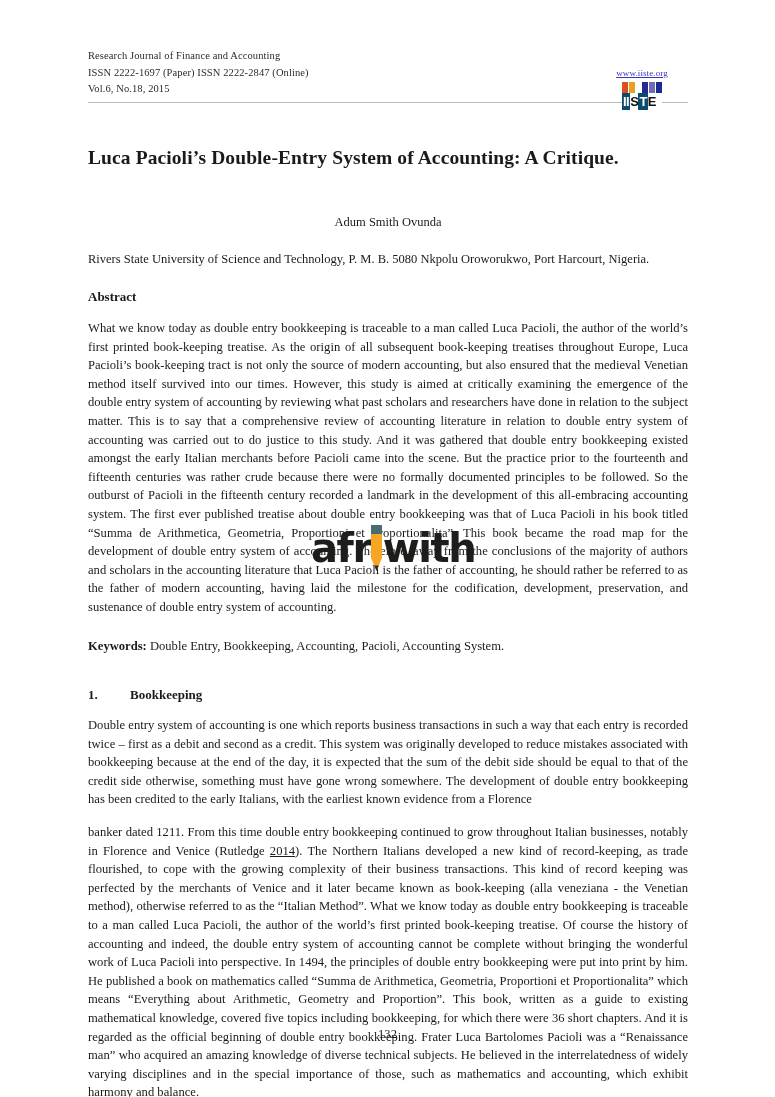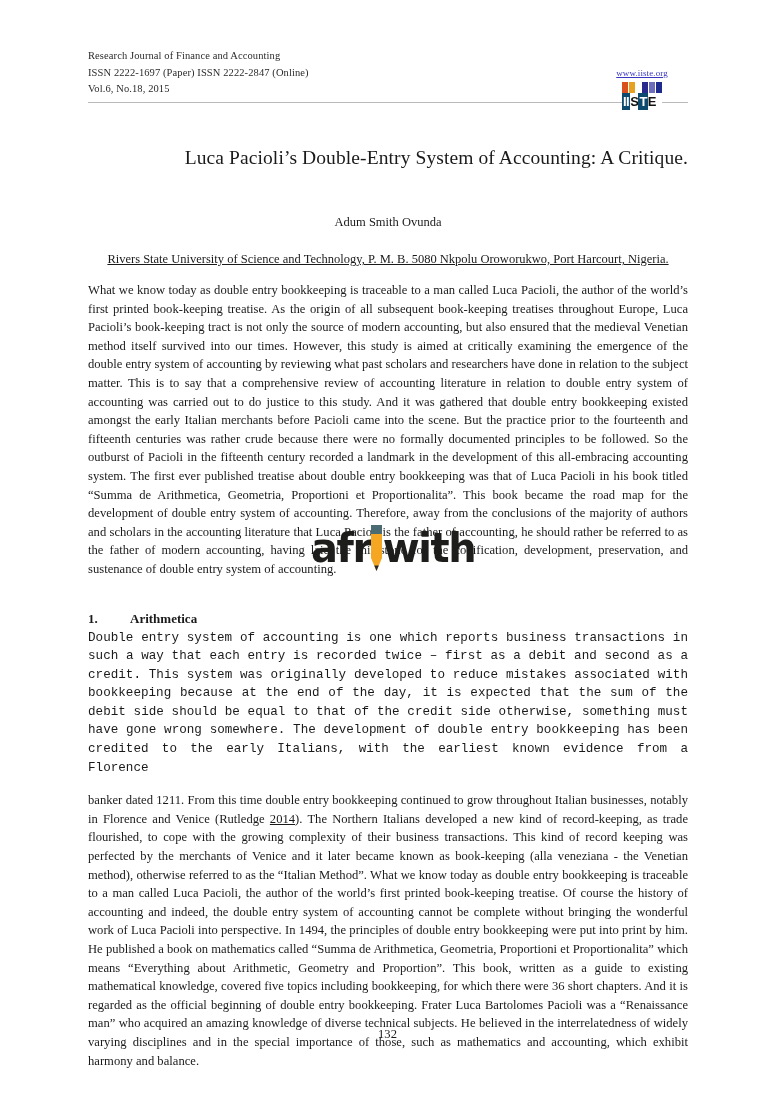--- a/index.html
+++ b/index.html
@@ -84,53 +84,52 @@
   }
   .rule {
     border: 0;
     border-top: 1px solid #b9b9b9;
     margin: 2px 0 0 0;
     height: 0;
   }
 
   
   .doc-title {
-    text-align: right;
+    text-align: left;
     font-size: 19.5px;
-    font-weight: normal;
+    font-weight: bold;
     line-height: 26px;
     margin: 42px 0 4px 0;
     letter-spacing: 0.1px;
   }
   .author {
     text-align: center;
     font-size: 12.5px;
     margin: 44px 0 0 0;
   }
   .affiliation {
-    text-align: center;
+    text-align: left;
     font-size: 12.5px;
     margin: 22px 0 0 0;
-    text-decoration: underline;
   }
 
   
   .h-abstract {
     font-size: 13px;
     font-weight: bold;
     margin: 22px 0 0 0;
   }
   p.body {
     font-size: 12.6px;
     line-height: 18.6px;
     text-align: justify;
     margin: 14px 0 0 0;
     letter-spacing: 0.01px;
   }
-  p.tight { margin-top: 2px; font-family: Liberation Mono, monospace; }
+  p.tight { margin-top: 13px; }
   .keywords {
     font-size: 12.6px;
     line-height: 18.6px;
     margin: 20px 0 0 0;
     position: relative;
   }
   .keywords b { font-weight: bold; }
 
   .section-head {
     margin: 32px 0 0 0;
@@ -210,26 +209,31 @@
         </div>
       </div>
     </div>
   </div>
   <hr class="rule">
 
   <h1 class="doc-title">Luca Pacioli’s Double-Entry System of Accounting: A Critique.</h1>
   <div class="author">Adum Smith Ovunda</div>
   <div class="affiliation">Rivers State University of Science and Technology, P. M. B. 5080 Nkpolu Oroworukwo, Port Harcourt, Nigeria.</div>
 
+  <div class="h-abstract">Abstract</div>
   <p class="body">What we know today as double entry bookkeeping is traceable to a man called Luca Pacioli, the author of the world’s first printed book-keeping treatise. As the origin of all subsequent book-keeping treatises throughout Europe, Luca Pacioli’s book-keeping tract is not only the source of modern accounting, but also ensured that the medieval Venetian method itself survived into our times. However, this study is aimed at critically examining the emergence of the double entry system of accounting by reviewing what past scholars and researchers have done in relation to the subject matter. This is to say that a comprehensive review of accounting literature in relation to double entry system of accounting was carried out to do justice to this study. And it was gathered that double entry bookkeeping existed amongst the early Italian merchants before Pacioli came into the scene. But the practice prior to the fourteenth and fifteenth centuries was rather crude because there were no formally documented principles to be followed. So the outburst of Pacioli in the fifteenth century recorded a landmark in the development of this all-embracing accounting system. The first ever published treatise about double entry bookkeeping was that of Luca Pacioli in his book titled “Summa de Arithmetica, Geometria, Proportioni et Proportionalita”. This book became the road map for the development of double entry system of accounting. Therefore, away from the conclusions of the majority of authors and scholars in the accounting literature that Luca Pacioli is the father of accounting, he should rather be referred to as the father of modern accounting, having laid the milestone for the codification, development, preservation, and sustenance of double entry system of accounting.</p>
 
+  <div class="keywords">
+    <b>Keywords:</b>
+    <span>Double Entry, Bookkeeping, Accounting, Pacioli, Accounting System.</span>
+  </div>
 
   <div class="section-head">
     <span class="num">1.</span>
-    <span>Arithmetica</span>
+    <span>Bookkeeping</span>
   </div>
 
   <p class="body tight">Double entry system of accounting is one which reports business transactions in such a way that each entry is recorded twice – first as a debit and second as a credit. This system was originally developed to reduce mistakes associated with bookkeeping because at the end of the day, it is expected that the sum of the debit side should be equal to that of the credit side otherwise, something must have gone wrong somewhere. The development of double entry bookkeeping has been credited to the early Italians, with the earliest known evidence from a Florence</p>
 
   <p class="body"><span>banker dated 1211. From this time double entry bookkeeping continued to grow throughout Italian businesses, notably in Florence and Venice (Rutledge </span><a class="ext-link" href="#">2014</a><span>). The Northern Italians developed a new kind of record-keeping, as trade flourished, to cope with the growing complexity of their business transactions. This kind of record keeping was perfected by the merchants of Venice and it later became known as book-keeping (alla veneziana - the Venetian method), otherwise referred to as the “Italian Method”. What we know today as double entry bookkeeping is traceable to a man called Luca Pacioli, the author of the world’s first printed book-keeping treatise. Of course the history of accounting and indeed, the double entry system of accounting cannot be complete without bringing the wonderful work of Luca Pacioli into perspective. In 1494, the principles of double entry bookkeeping were put into print by him. He published a book on mathematics called “Summa de Arithmetica, Geometria, Proportioni et Proportionalita” which means “Everything about Arithmetic, Geometry and Proportion”. This book, written as a guide to existing mathematical knowledge, covered five topics including bookkeeping, for which there were 36 short chapters. And it is regarded as the official beginning of double entry bookkeeping. Frater Luca Bartolomes Pacioli was a “Renaissance man” who acquired an amazing knowledge of diverse technical subjects. He believed in the interrelatedness of widely varying disciplines and in the special importance of those, such as mathematics and accounting, which exhibit harmony and balance.</span></p>
 
   <div class="watermark">
     <span class="wm-text"><span>afr</span><span style="visibility:hidden">i</span><span>with</span></span>
     <svg class="wm-pencil" viewBox="0 0 11 46">
       <rect x="0" y="0" width="11" height="9" fill="#4a6b72"></rect>

